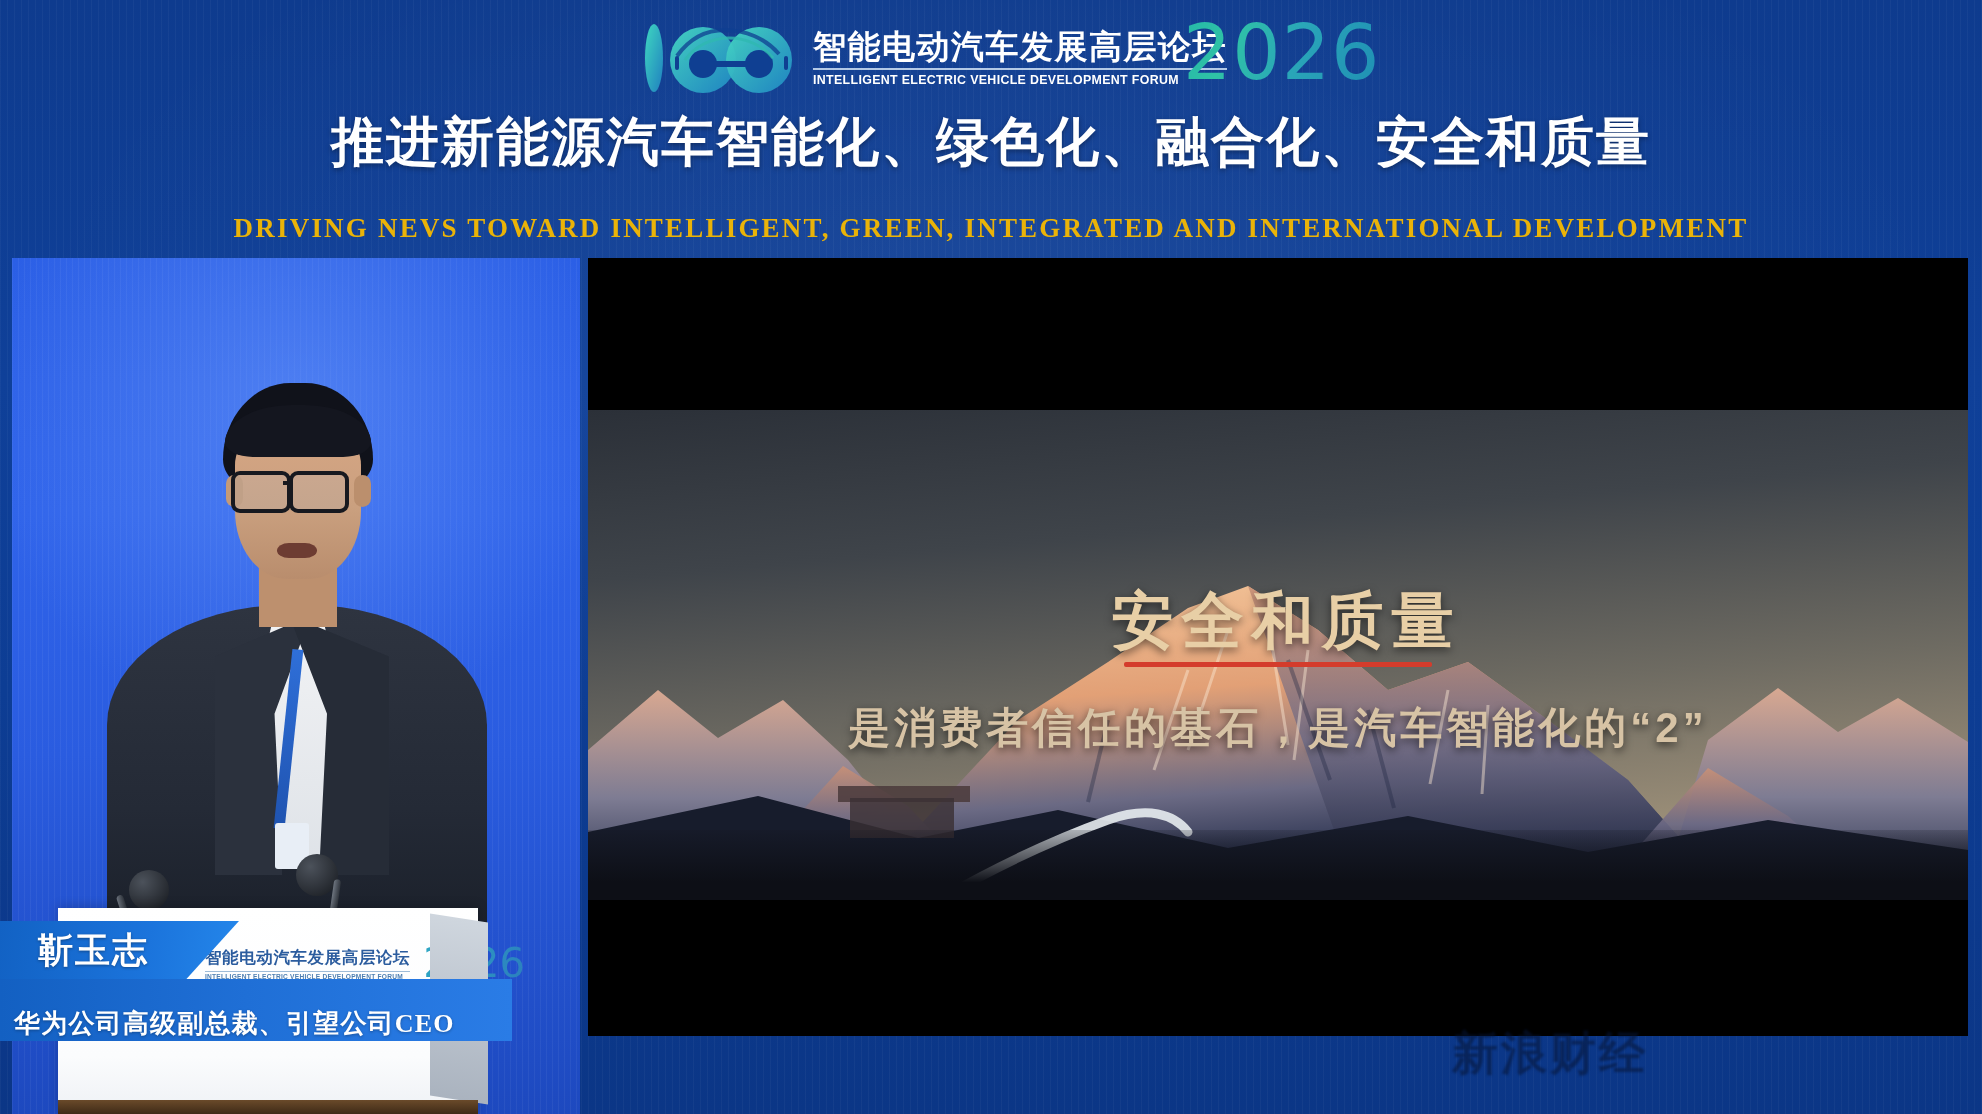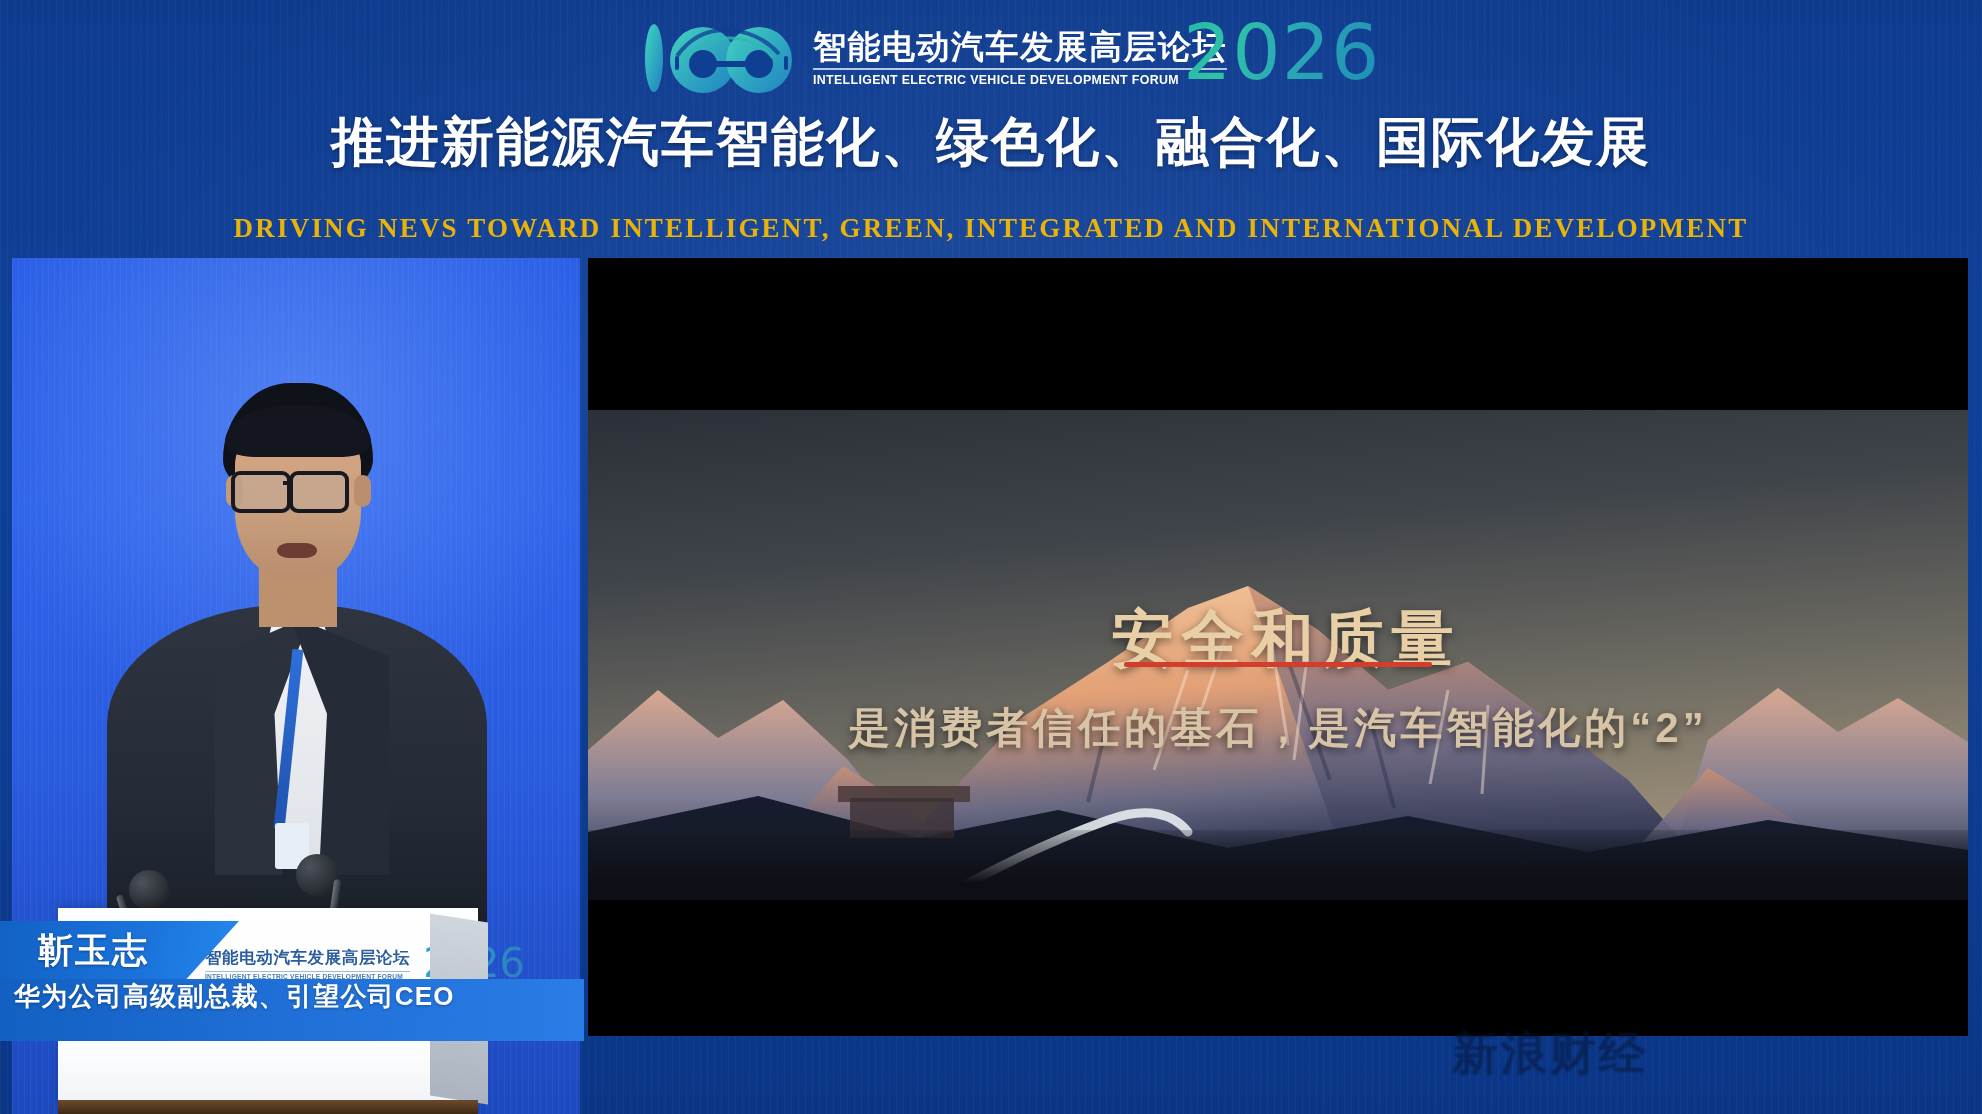--- a/index.html
+++ b/index.html
@@ -173,23 +173,23 @@
     background:linear-gradient(95deg,#1262c4 0%,#1b74dc 62%,#2486ea 100%);
     clip-path:polygon(0 0,100% 0,78% 100%,0 100%);
     display:flex;align-items:center;padding-left:24px;
   }
   #name-text{
     margin-left:14px;font-size:35px;font-weight:700;color:#ffffff;
     letter-spacing:2px;line-height:38px;white-space:nowrap;
     text-shadow:0 1px 3px rgba(0,0,0,.35);
   }
   #titlebar{
-    position:absolute;left:0;top:979px;width:584px;height:62px;
+    position:absolute;left:0;top:979px;width:512px;height:62px;
     background:linear-gradient(90deg,#1360c2 0%,#1f6fd6 48%,#2a7ce6 100%);
-    display:flex;align-items:flex-start;
+    display:flex;align-items:flex-end;font-family:Liberation Serif, serif;
   }
   #title-text{
     margin-left:14px;font-size:26px;font-weight:700;color:#ffffff;
     letter-spacing:1.2px;white-space:nowrap;
     text-shadow:0 1px 3px rgba(0,0,0,.3);
   }
 
   
   #screen{
     position:absolute;left:588px;top:258px;width:1380px;height:778px;
@@ -207,21 +207,21 @@
     position:absolute;right:90px;top:310px;width:22px;height:22px;border-radius:50%;
     background:radial-gradient(circle,#f4e9cf,rgba(244,233,207,0));
   }
   #mountains{position:absolute;left:0;bottom:0;width:1380px;height:330px;display:block;}
   #slide-fore{
     position:absolute;left:0;bottom:0;width:1380px;height:70px;
     background:linear-gradient(180deg,rgba(20,22,30,.2),#0d0f16 75%);
   }
 
   #slide-heading{
-    position:absolute;left:0;right:0;top:194px;text-align:center;
+    position:absolute;left:0;right:0;top:176px;text-align:center;
     font-size:62px;font-weight:700;letter-spacing:8px;line-height:70px;
     color:#e8cfa6;white-space:nowrap;
     text-shadow:0 3px 8px rgba(0,0,0,.55);
     margin-left:17px;
   }
   #slide-underline{
     position:absolute;left:50%;transform:translateX(-50%);top:252px;
     width:308px;height:5px;background:#d43c2c;border-radius:2px;
   }
   #slide-sub{
@@ -274,21 +274,21 @@
     </svg>
     <div id="logo-text">
       <div id="logo-cn">智能电动汽车发展高层论坛</div>
       <div id="logo-rule"></div>
       <div id="logo-en">INTELLIGENT ELECTRIC VEHICLE DEVELOPMENT FORUM</div>
     </div>
   </div>
 
   <div id="logo-year">2026</div>
 
-  <div id="title-main">推进新能源汽车智能化、绿色化、融合化、国际化发展</div>
+  <div id="title-main">推进新能源汽车智能化、绿色化、融合化、安全和质量</div>
   <div id="title-sub">DRIVING NEVS TOWARD INTELLIGENT, GREEN, INTEGRATED AND INTERNATIONAL DEVELOPMENT</div>
 </div>
 
 <div id="speaker-panel">
   <div id="speaker-bg"></div>
   <div id="speaker-bg-stripes"></div>
   <div id="speaker-bg-glow"></div>
 
   <div id="person">
     <div class="p-shoulders"></div>

